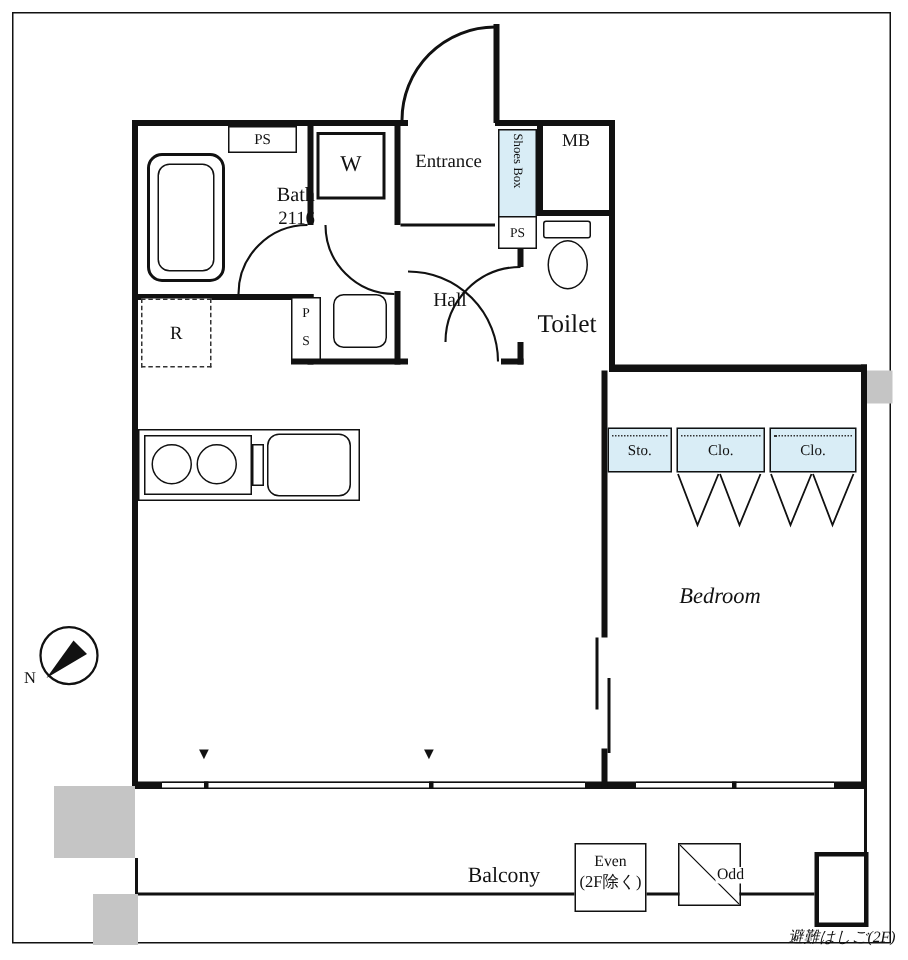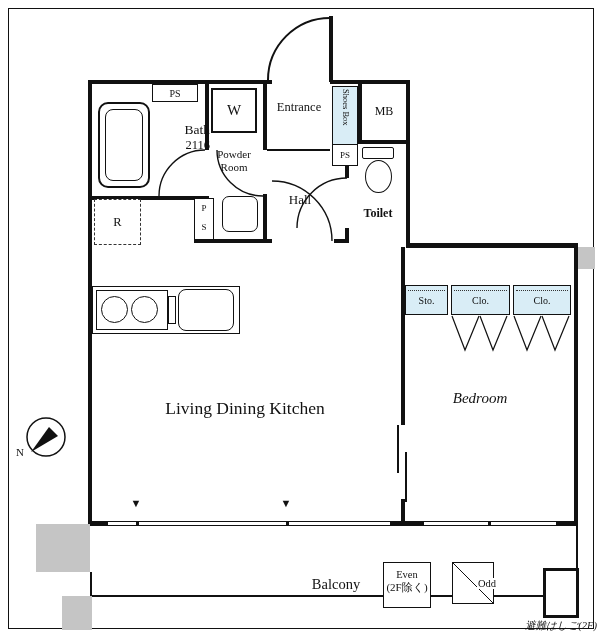--- a/index.html
+++ b/index.html
@@ -61,52 +61,50 @@
     <div>Bath</div>
     <div style="font-size:12.5px;">2116</div>
   </div>
   <div class="box cbox" style="left:152px;top:84px;width:46px;height:18px;font-size:10px;">
     <span>PS</span>
   </div>
 
   <div class="box cbox" style="left:211px;top:88px;width:46px;height:45px;border-width:2.4px;font-size:15px;">
     <span>W</span>
   </div>
-  <div class="lbl" style="left:203px;top:148px;width:62px;font-size:11px;">Powder Room</div>
   <div class="box" style="left:222px;top:196px;width:36px;height:36px;border-width:1.8px;border-radius:7px;"></div>
   <div class="box" style="left:194px;top:198px;width:20px;height:42px;font-size:9px;text-align:center;line-height:19px;">
     <div>P</div>
     <div>S</div>
   </div>
 
   <div class="lbl" style="left:266px;top:100px;width:66px;font-size:12.5px;">Entrance</div>
   <div class="box blue" style="left:332px;top:86px;width:26px;height:61px;">
     <span style="writing-mode:vertical-rl;font-size:8.5px;line-height:11px;display:block;margin:2px auto 0;height:56px;">Shoes Box</span>
   </div>
-  <div class="lbl" style="left:362px;top:104px;width:44px;font-size:12px;">MB</div>
+  <div class="lbl" style="left:362px;top:86px;width:44px;font-size:12px;">MB</div>
   <div class="box cbox" style="left:332px;top:144px;width:26px;height:22px;font-size:9px;">
     <span>PS</span>
   </div>
 
   <div class="lbl" style="left:278px;top:192px;width:44px;font-size:13px;">Hall</div>
   <div class="box" style="left:362px;top:147px;width:32px;height:12px;border-width:1.5px;border-radius:2px;"></div>
   <div class="box" style="left:365px;top:160px;width:27px;height:33px;border-width:1.5px;border-radius:50%;"></div>
-  <div class="lbl" style="left:352px;top:206px;width:52px;font-size:12px;font-weight:bold;">Toilet</div>
+  <div class="lbl" style="left:352px;top:206px;width:52px;font-size:17px;">Toilet</div>
 
   <div class="box" style="left:92px;top:286px;width:148px;height:48px;border-width:1.2px;"></div>
   <div class="box" style="left:96px;top:290px;width:72px;height:40px;border-width:1.3px;"></div>
   <div class="box" style="left:101px;top:296px;width:27px;height:27px;border-width:1.3px;border-radius:50%;"></div>
   <div class="box" style="left:131px;top:296px;width:27px;height:27px;border-width:1.3px;border-radius:50%;"></div>
   <div class="box" style="left:168px;top:296px;width:8px;height:28px;border-width:1px;"></div>
   <div class="box" style="left:178px;top:289px;width:56px;height:42px;border-width:1.5px;border-radius:8px;"></div>
   <div class="box" style="left:94px;top:199px;width:47px;height:46px;border:1.5px dashed #333;display:flex;align-items:center;justify-content:center;font-size:12.5px;">
     <span>R</span>
   </div>
 
-  <div class="lbl" style="left:125px;top:398px;width:240px;font-size:17.5px;">Living Dining Kitchen</div>
   <div class="lbl" style="left:128px;top:497px;width:16px;font-size:11px;">▼</div>
   <div class="lbl" style="left:278px;top:497px;width:16px;font-size:11px;">▼</div>
 
   <div class="box blue cbox" style="left:405px;top:285px;width:43px;height:30px;font-size:10px;">
     <span>Sto.</span>
   </div>
   <div class="box blue cbox" style="left:451px;top:285px;width:59px;height:30px;font-size:10px;">
     <span>Clo.</span>
   </div>
   <div class="box blue cbox" style="left:513px;top:285px;width:58px;height:30px;font-size:10px;">

